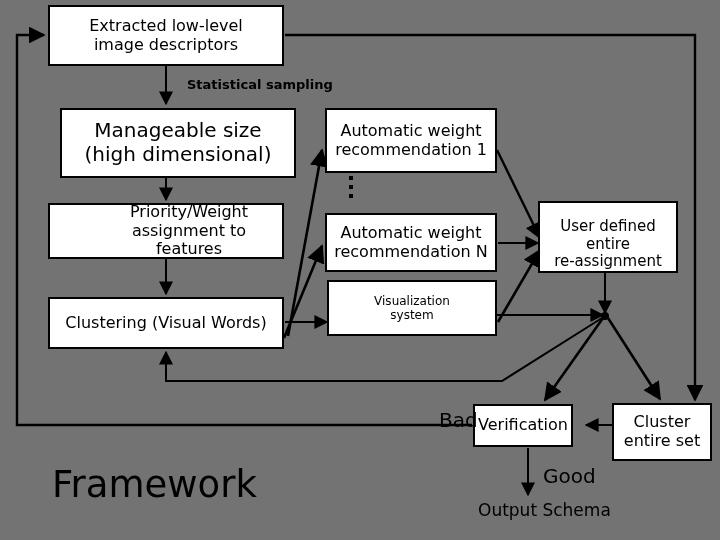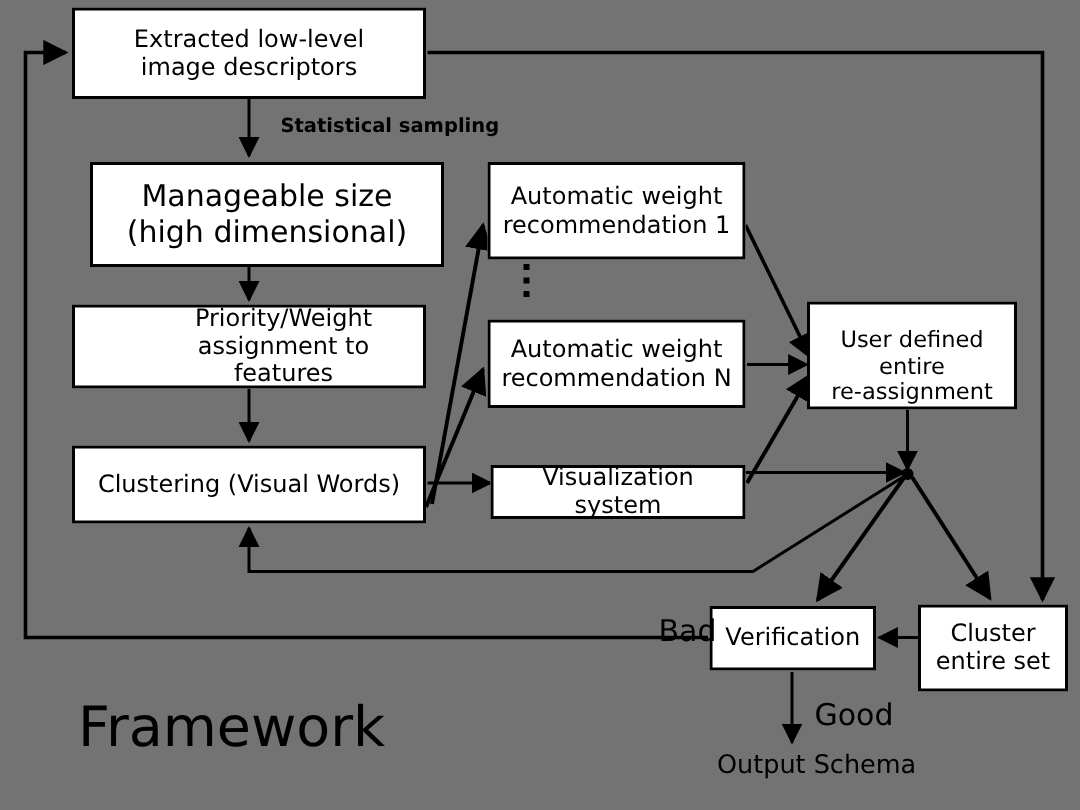--- a/index.html
+++ b/index.html
@@ -172,28 +172,28 @@
   </div>
 
   <div class="node" style="left:538px; top:201px; width:140px; height:72px; font-size:15px;align-items:flex-end;">
     <span>
       <span>User defined</span>
       <span>entire</span>
       <span>re-assignment</span>
     </span>
   </div>
 
-  <div class="node" style="left:327px; top:310px; width:170px; height:36px; font-size:16px;">
+  <div class="node" style="left:327px; top:280px; width:170px; height:56px; font-size:12px;">
     <span>
       <span>Visualization</span>
       <span>system</span>
     </span>
   </div>
 
-  <div class="node" style="left:473px; top:404px; width:111px; height:43px; font-size:16px;">
+  <div class="node" style="left:473px; top:404px; width:100px; height:43px; font-size:16px;">
     <span>
       <span>Verification</span>
     </span>
   </div>
 
   <div class="node" style="left:612px; top:403px; width:100px; height:58px; font-size:16px;">
     <span>
       <span>Cluster</span>
       <span>entire set</span>
     </span>

